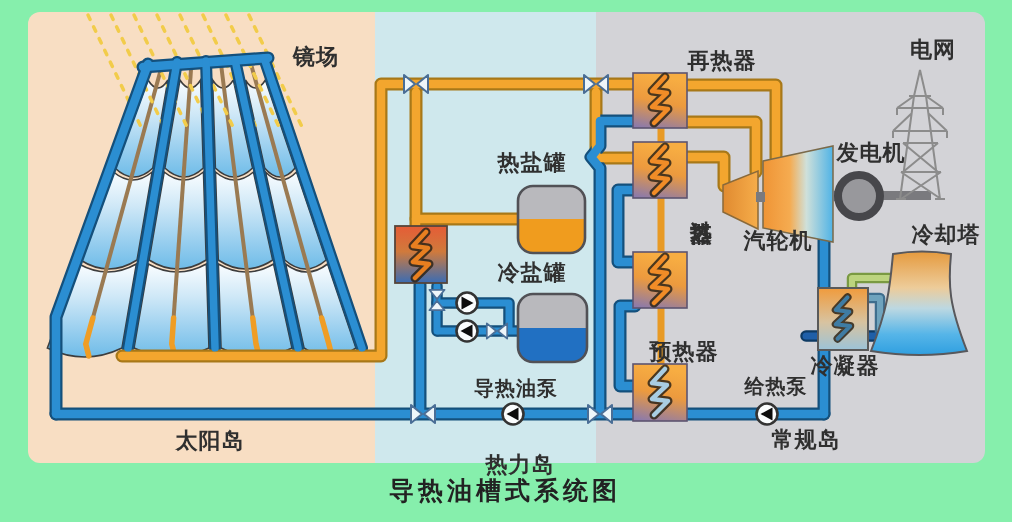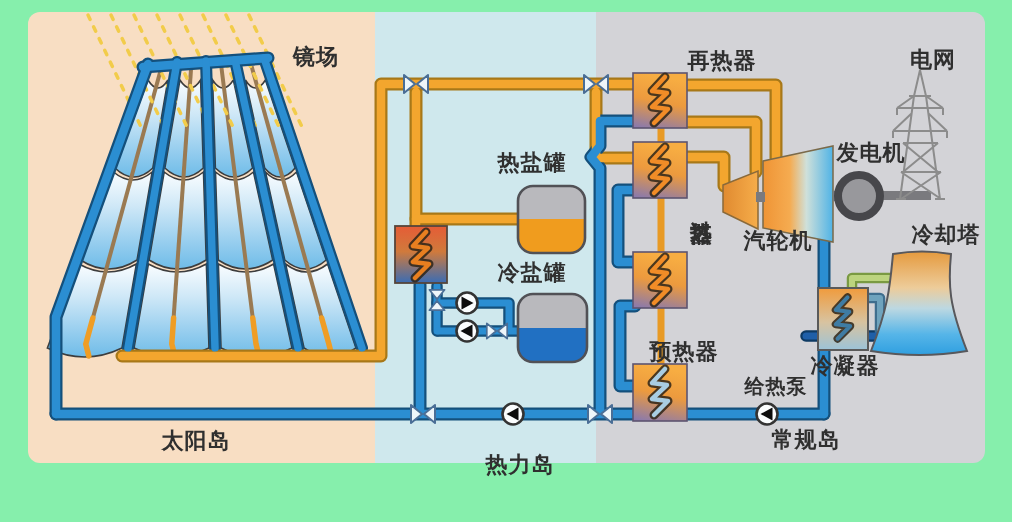--- a/index.html
+++ b/index.html
@@ -252,25 +252,27 @@
 
   <use href="#pump" transform="translate(467,303) scale(-1,1)"></use>
   <use href="#pump" transform="translate(467,331)"></use>
   <use href="#pump" transform="translate(513,414)"></use>
   <use href="#pump" transform="translate(767,414)"></use>
 </svg>
 
 <div class="lbl" style="left:316px;top:57px">镜场</div>
 <div class="lbl" style="left:532px;top:163px">热盐罐</div>
 <div class="lbl" style="left:532px;top:273px">冷盐罐</div>
-<div class="lbl" style="left:196px;top:441px">太阳岛</div>
+<div class="lbl sm" style="left:516px;top:388px">导热油泵</div>
+<div class="lbl" style="left:210px;top:441px">太阳岛</div>
 <div class="lbl" style="left:520px;top:465px">热力岛</div>
 <div class="lbl" style="left:806px;top:440px">常规岛</div>
 <div class="lbl" style="left:722px;top:61px">再热器</div>
 <div class="lbl lbl-v" style="left:701px;top:206px">过热器</div>
 <div class="lbl" style="left:684px;top:352px">预热器</div>
 <div class="lbl sm" style="left:776px;top:386px">给热泵</div>
 <div class="lbl" style="left:778px;top:241px">汽轮机</div>
 <div class="lbl" style="left:871px;top:153px">发电机</div>
-<div class="lbl" style="left:933px;top:60px">电网</div>
+<div class="lbl" style="left:933px;top:50px">电网</div>
 <div class="lbl" style="left:946px;top:235px">冷却塔</div>
 <div class="lbl" style="left:845px;top:366px">冷凝器</div>
+<div class="lbl cap" style="left:505px;top:490px">导热油槽式系统图</div>
 </div>
 
 </body></html>

